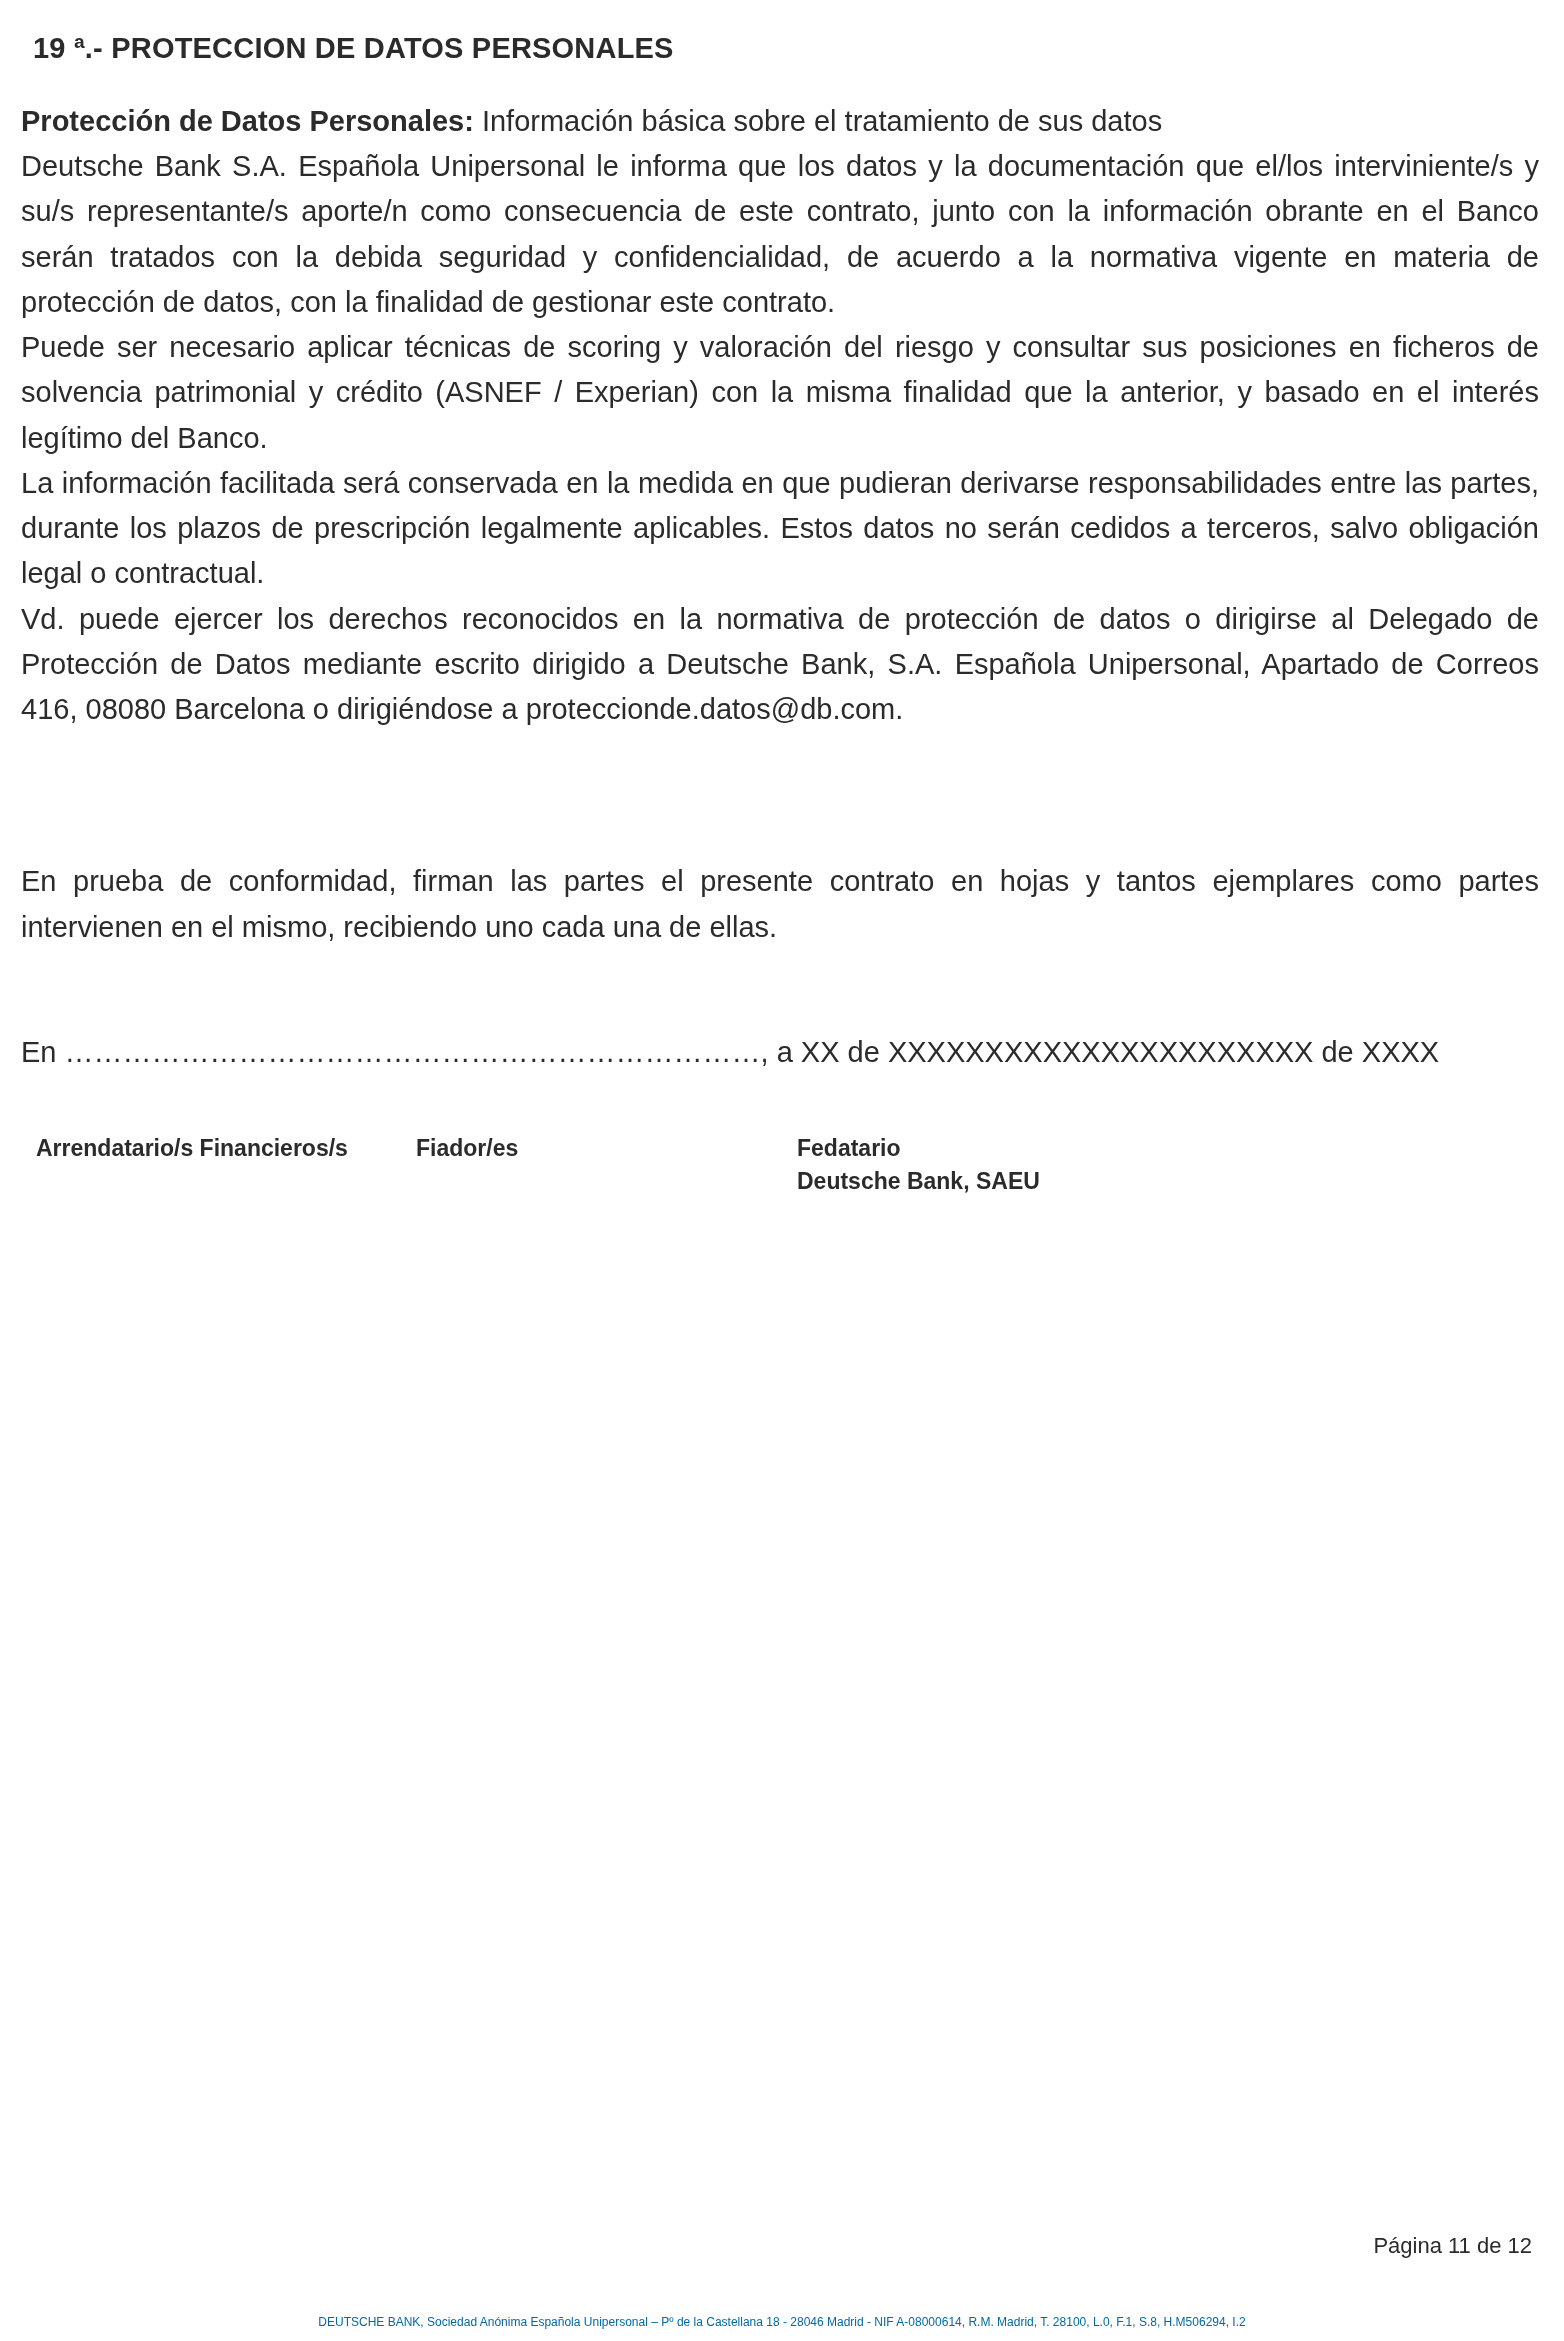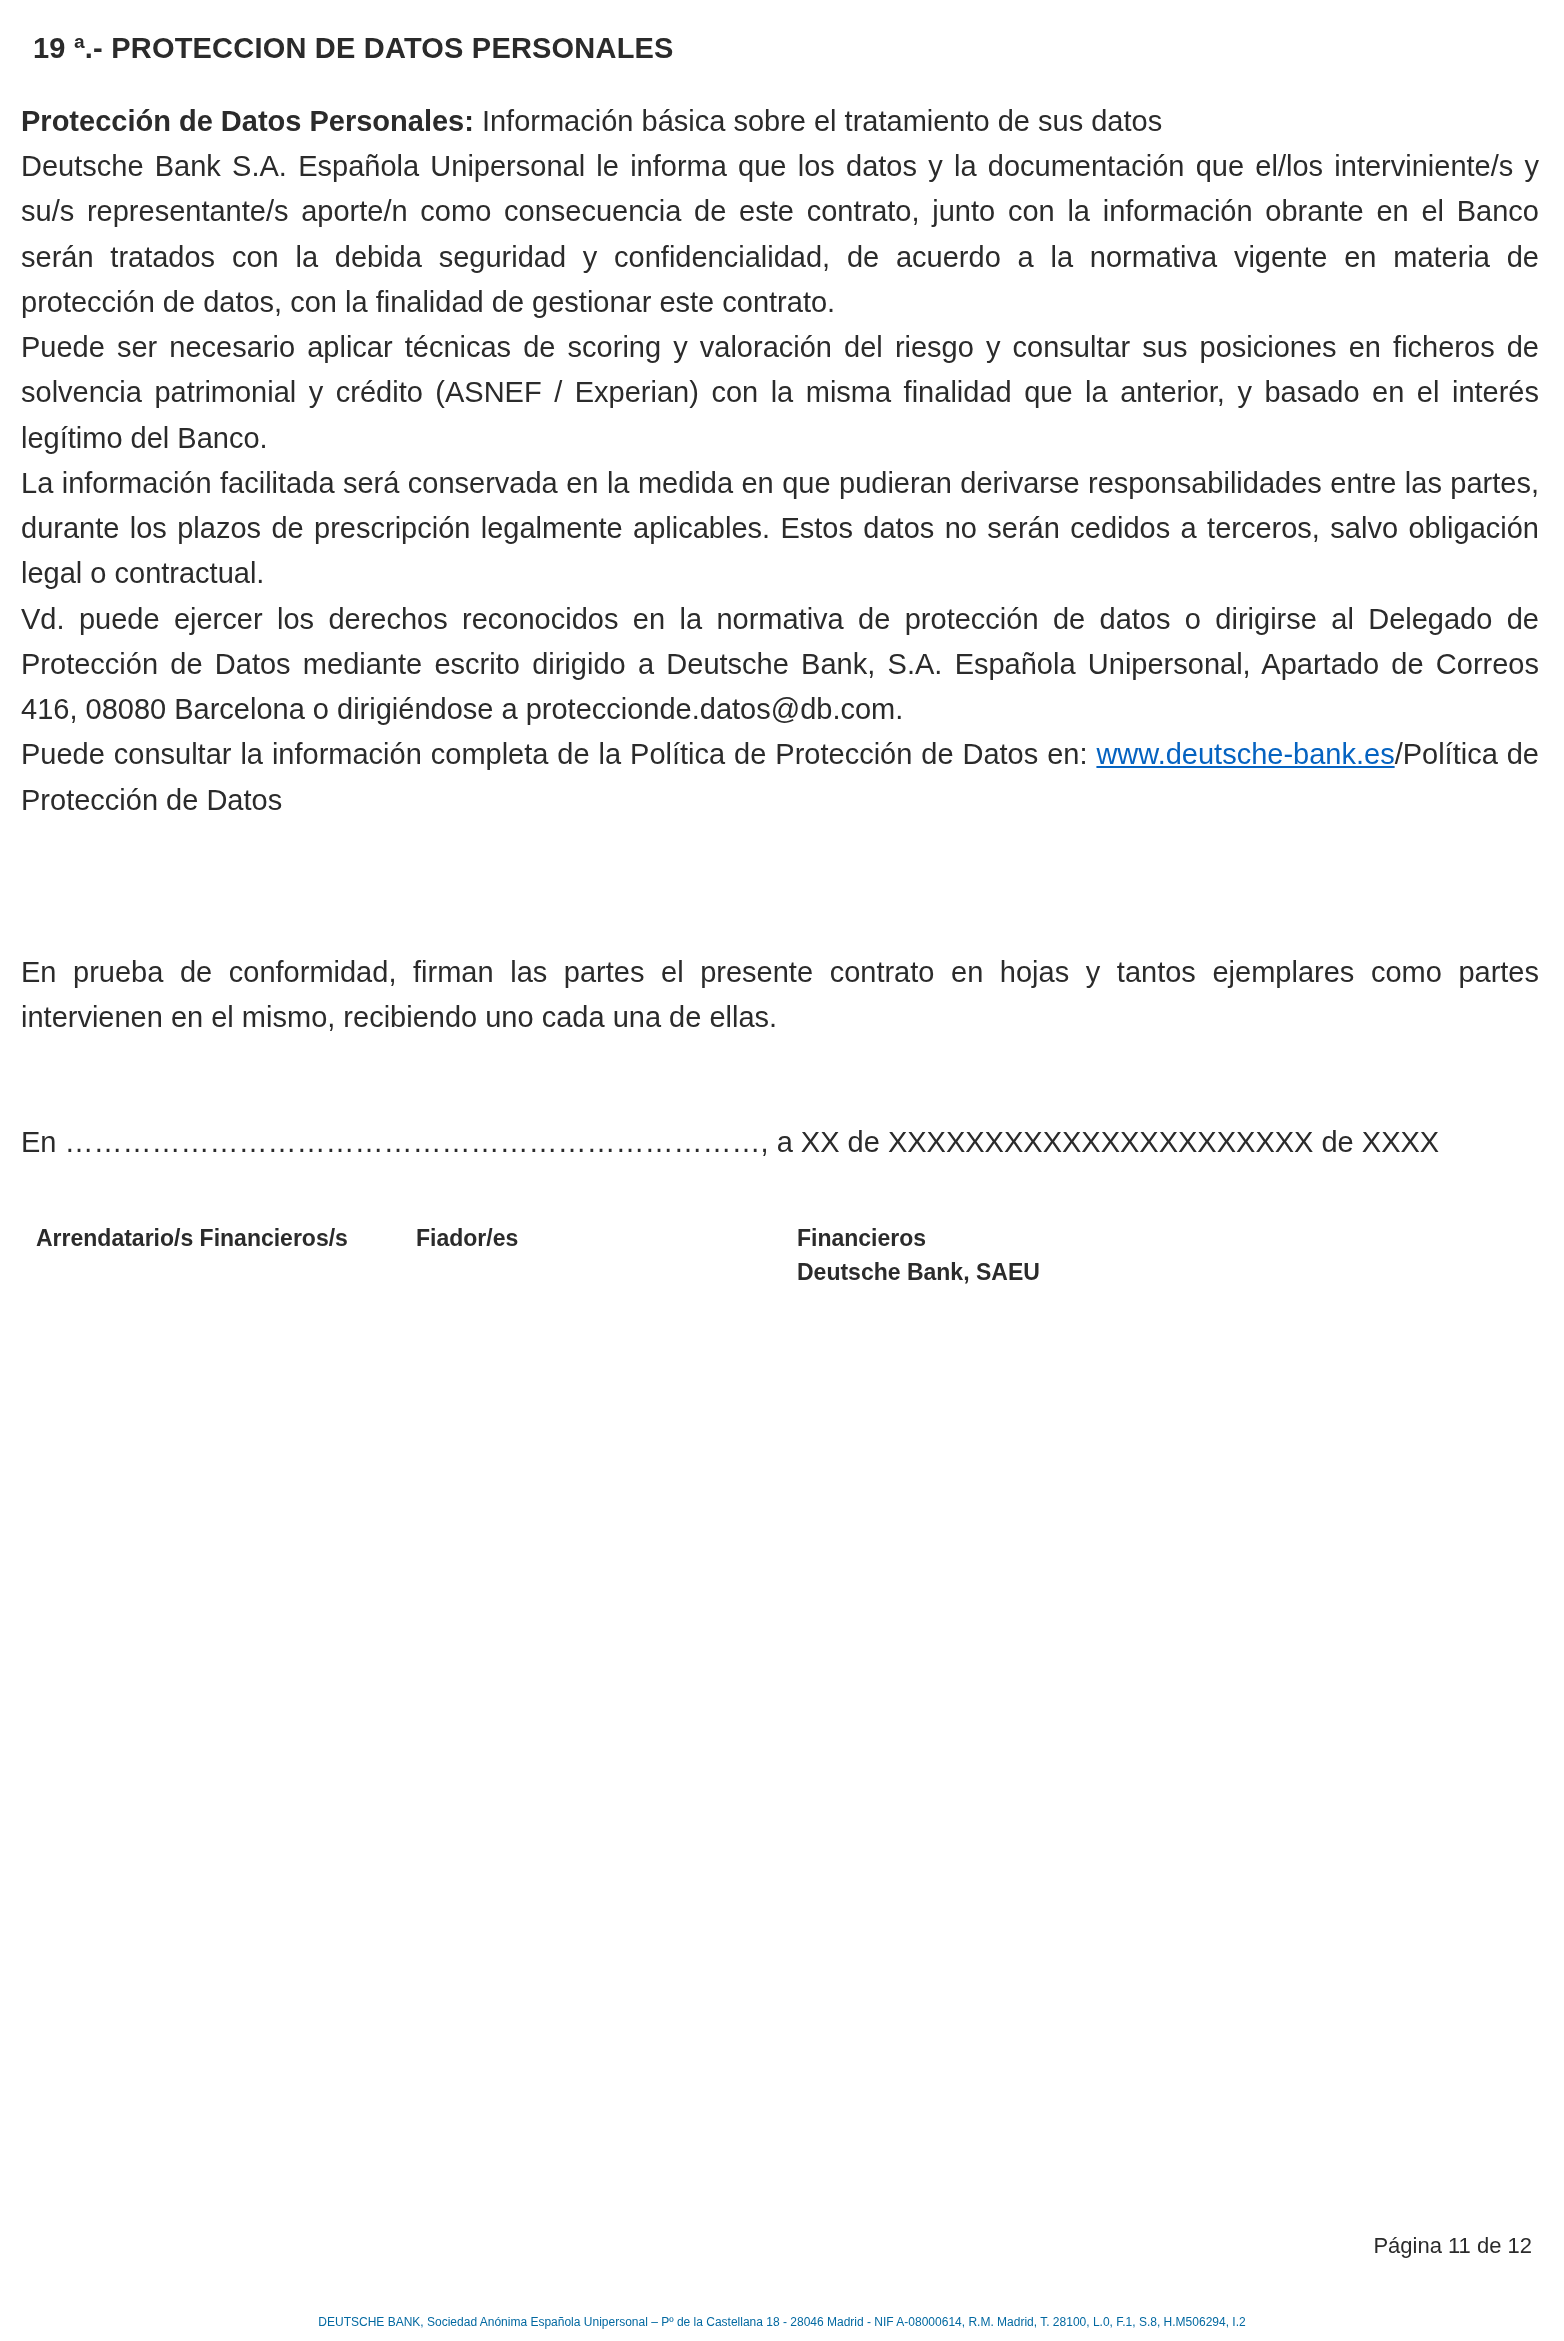--- a/index.html
+++ b/index.html
@@ -87,37 +87,36 @@
     <p><span class="b">Protección de Datos Personales:</span><span> Información básica sobre el tratamiento de sus datos</span></p>
 
     <p>Deutsche Bank S.A. Española Unipersonal le informa que los datos y la documentación que el/los interviniente/s y su/s representante/s aporte/n como consecuencia de este contrato, junto con la información obrante en el Banco serán tratados con la debida seguridad y confidencialidad, de acuerdo a la normativa vigente en materia de protección de datos, con la finalidad de gestionar este contrato.</p>
 
     <p>Puede ser necesario aplicar técnicas de scoring y valoración del riesgo y consultar sus posiciones en ficheros de solvencia patrimonial y crédito (ASNEF / Experian) con la misma finalidad que la anterior, y basado en el interés legítimo del Banco.</p>
 
     <p>La información facilitada será conservada en la medida en que pudieran derivarse responsabilidades entre las partes, durante los plazos de prescripción legalmente aplicables. Estos datos no serán cedidos a terceros, salvo obligación legal o contractual.</p>
 
     <p>Vd. puede ejercer los derechos reconocidos en la normativa de protección de datos o dirigirse al Delegado de Protección de Datos mediante escrito dirigido a Deutsche Bank, S.A. Española Unipersonal, Apartado de Correos 416, 08080 Barcelona o dirigiéndose a proteccionde.datos@db.com.</p>
 
-    <p><span>Puede consultar la información completa de la Política de Protección de Datos en: </span><a class="doc-link" href="#">www.deutsche-bank.es</a><span>/Política de Protección de Datos</span></p>
 
     <p class="conformity">En prueba de conformidad, firman las partes el presente contrato en hojas y tantos ejemplares como partes intervienen en el mismo, recibiendo uno cada una de ellas.</p>
 
     <p class="dateline no-justify">En ………………………………………………………………, a XX de XXXXXXXXXXXXXXXXXXXXXX de XXXX</p>
 
   </div>
 
   <div class="signatures">
     <div class="sig-cell">
       <div>Arrendatario/s Financieros/s</div>
     </div>
     <div class="sig-cell">
       <div>Fiador/es</div>
     </div>
     <div class="sig-cell">
-      <div>Financieros</div>
+      <div>Fedatario</div>
       <div>Deutsche Bank, SAEU</div>
     </div>
   </div>
 
   <div class="page-number">Página 11 de 12</div>
 
   <div class="footer-legal">DEUTSCHE BANK, Sociedad Anónima Española Unipersonal – Pº de la Castellana 18 - 28046 Madrid - NIF A-08000614, R.M. Madrid, T. 28100, L.0, F.1, S.8, H.M506294, I.2</div>
 
 </div>
 

